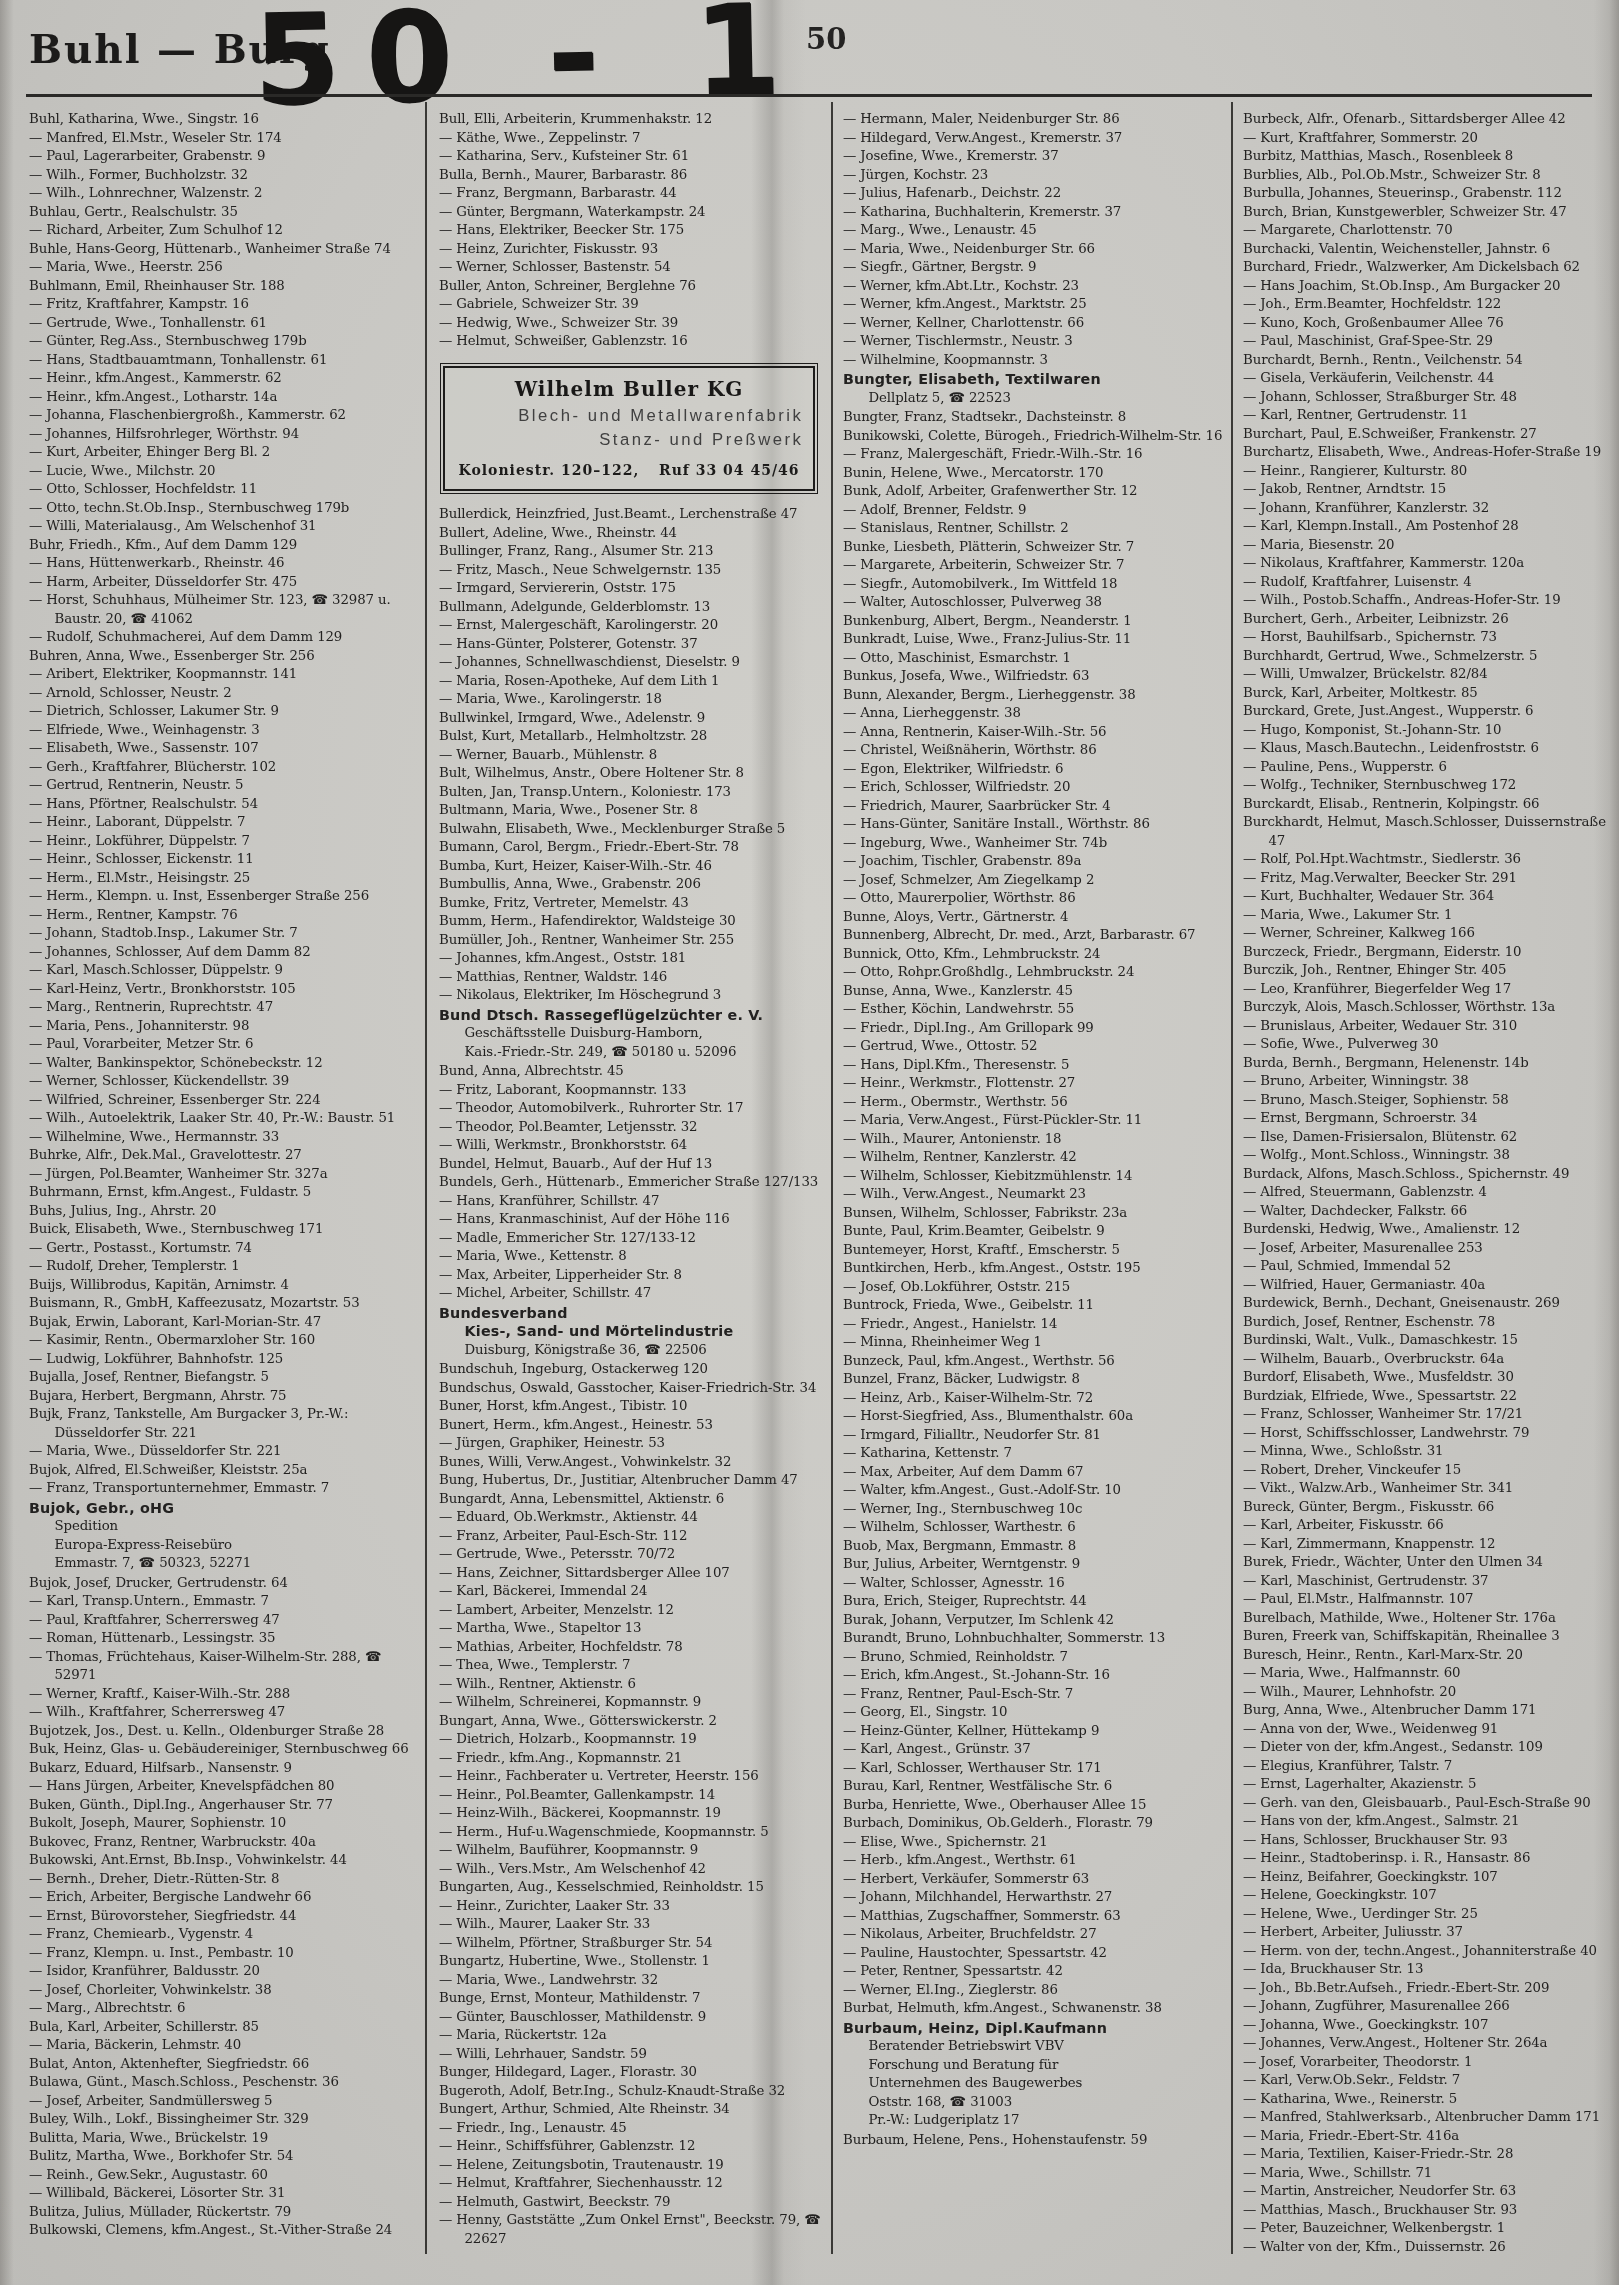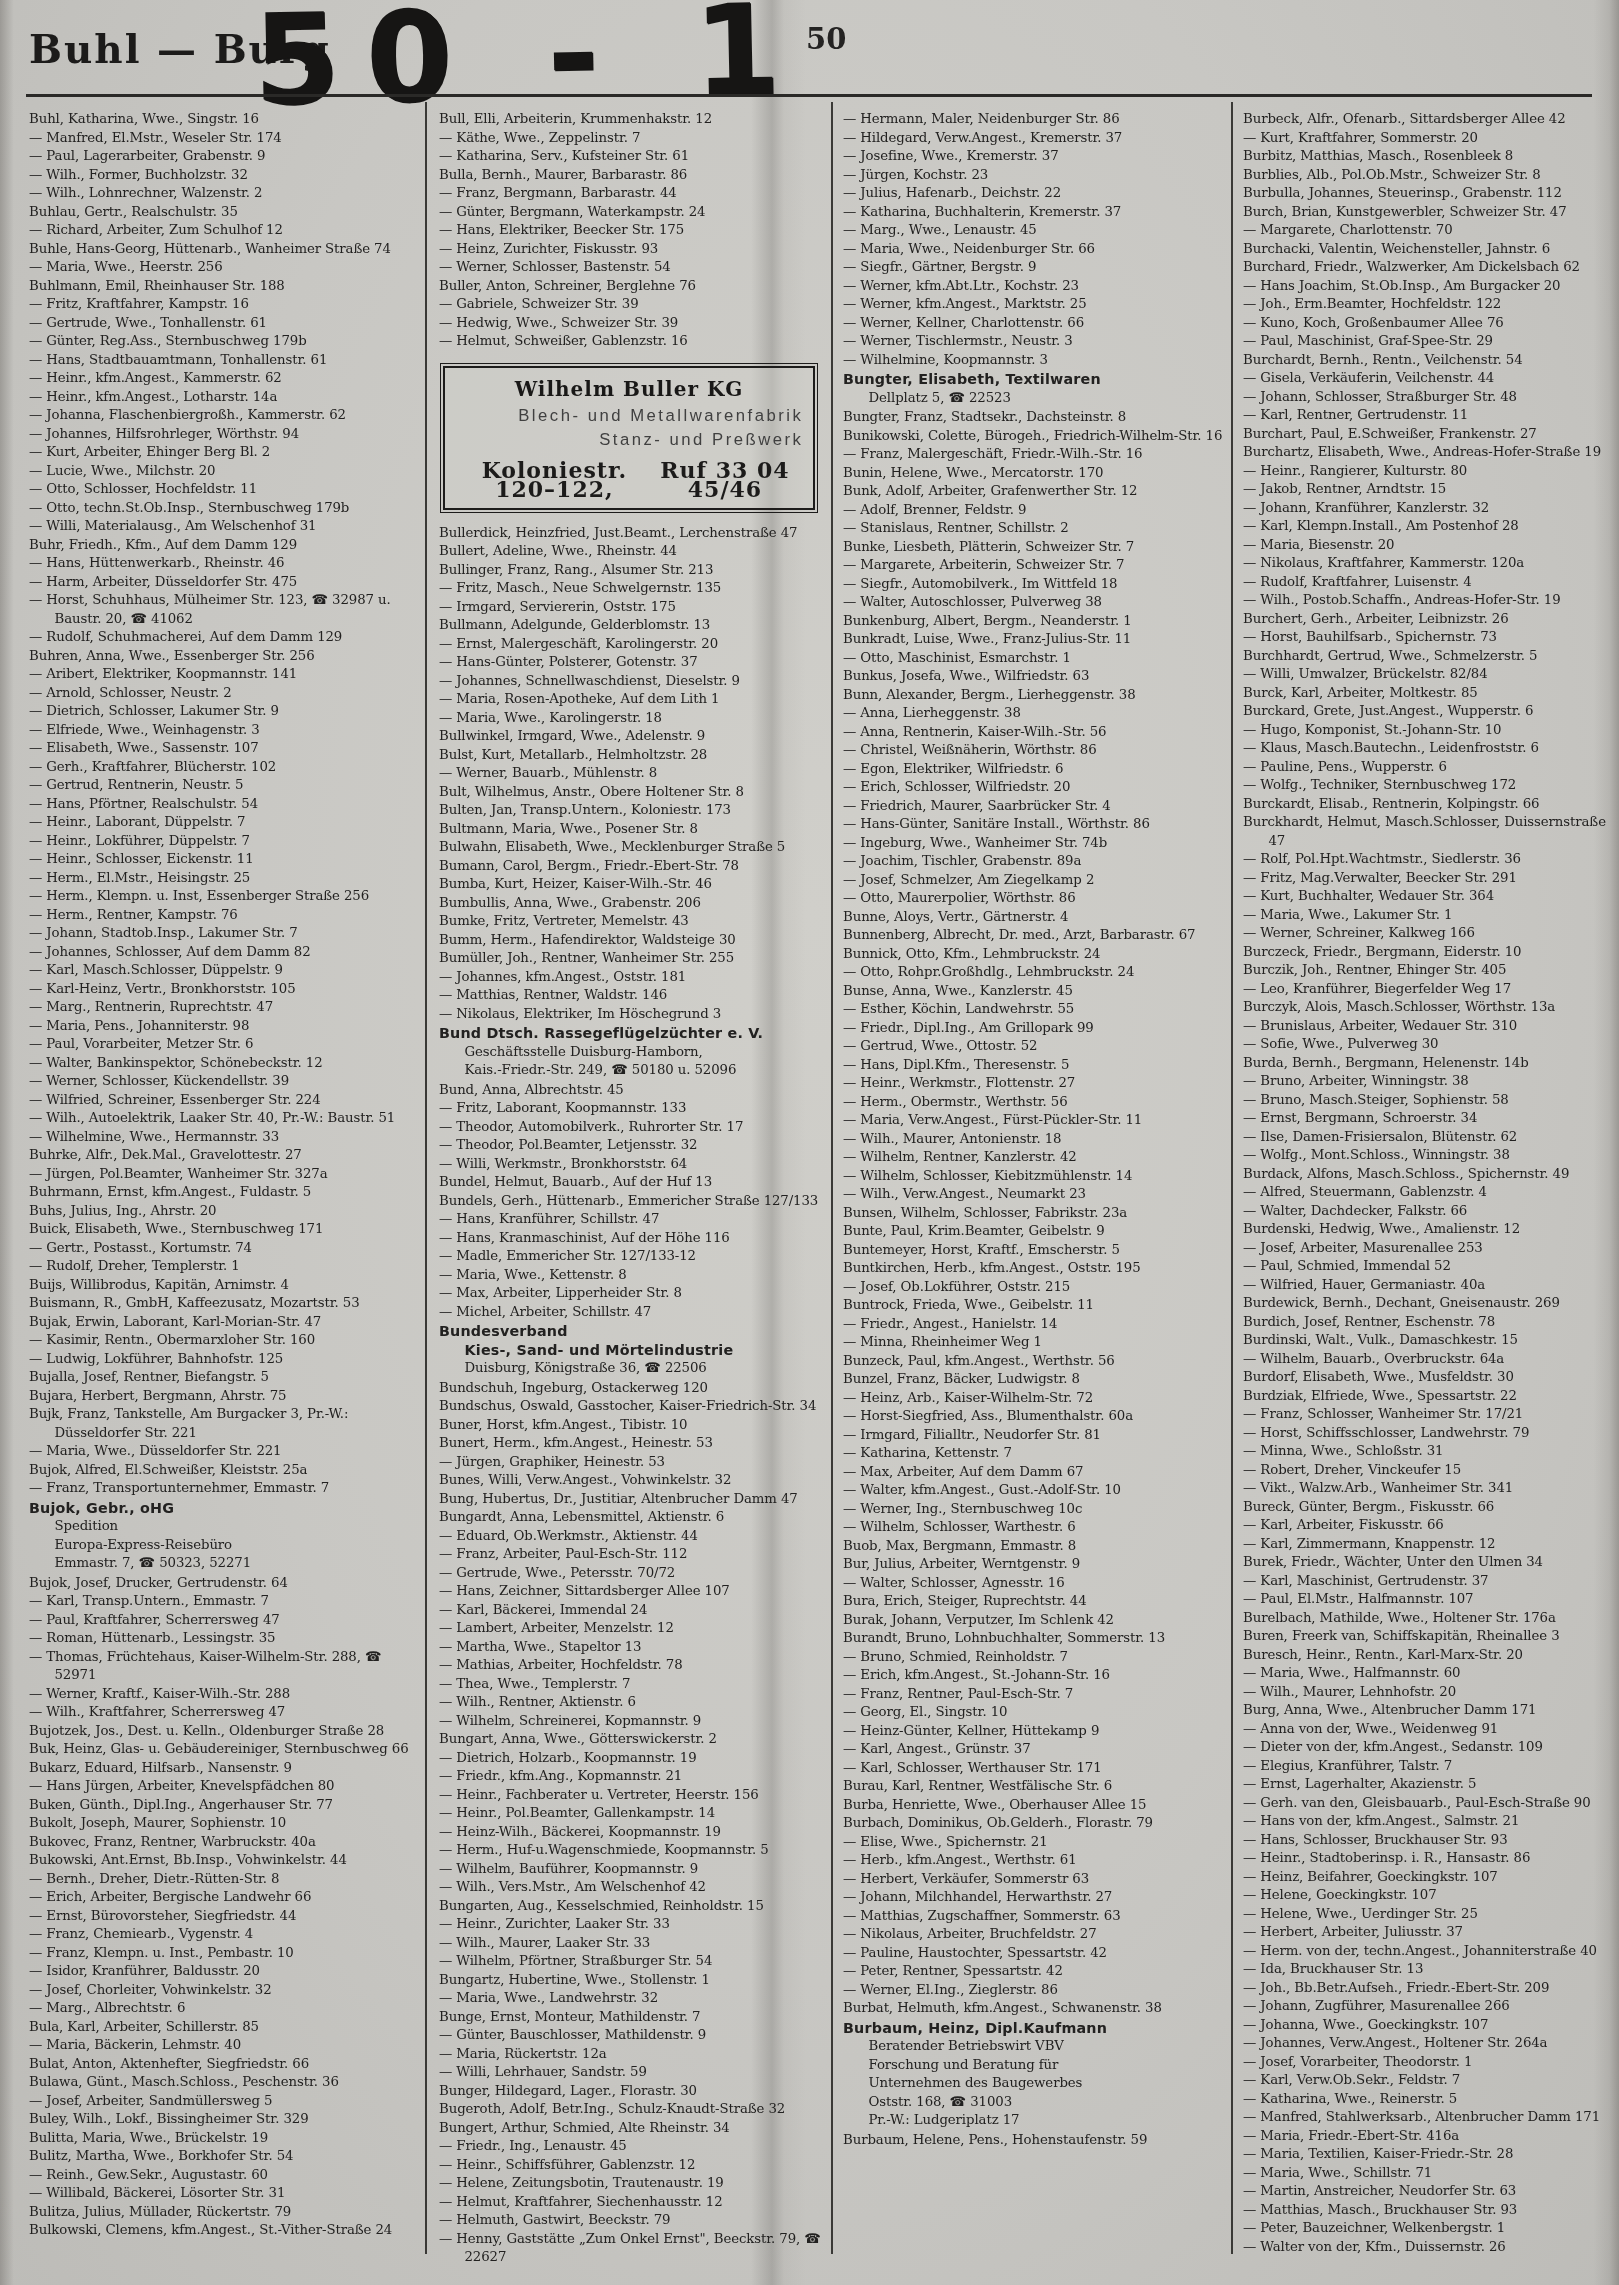--- a/index.html
+++ b/index.html
@@ -57,21 +57,21 @@
   .ad-title{
     font-size:20px;font-weight:bold;letter-spacing:1px;color:#191817;
     margin-bottom:5.9px;white-space:nowrap;
   }
   .ad-line{
     font-family:Liberation Sans, sans-serif;
     font-size:16.7px;letter-spacing:2.5px;color:#404040;line-height:23.5px;text-align:right;
   }
   .ad-footer{
     display:flex;justify-content:space-between;
-    font-size:22px;font-weight:bold;letter-spacing:1px;color:#1c1b1a;
+    font-size:14px;font-weight:bold;letter-spacing:1px;color:#1c1b1a;
     margin-top:9.8px;padding:0 3.9px;
   }
   #col1{left:29px;width:384px;}
   #col2{left:439px;width:384px;}
   #col3{left:843px;width:384px;}
   #col4{left:1243px;width:369px;}
   #vr1{left:425px;} #vr2{left:831px;} #vr3{left:1231px;}
 </style>
 </head>
 <body>
@@ -181,21 +181,21 @@
     <div class="entry">Buken, Günth., Dipl.Ing., Angerhauser Str. 77</div>
     <div class="entry">Bukolt, Joseph, Maurer, Sophienstr. 10</div>
     <div class="entry">Bukovec, Franz, Rentner, Warbruckstr. 40a</div>
     <div class="entry">Bukowski, Ant.Ernst, Bb.Insp., Vohwinkelstr. 44</div>
     <div class="entry">— Bernh., Dreher, Dietr.-Rütten-Str. 8</div>
     <div class="entry">— Erich, Arbeiter, Bergische Landwehr 66</div>
     <div class="entry">— Ernst, Bürovorsteher, Siegfriedstr. 44</div>
     <div class="entry">— Franz, Chemiearb., Vygenstr. 4</div>
     <div class="entry">— Franz, Klempn. u. Inst., Pembastr. 10</div>
     <div class="entry">— Isidor, Kranführer, Baldusstr. 20</div>
-    <div class="entry">— Josef, Chorleiter, Vohwinkelstr. 32</div>
+    <div class="entry">— Josef, Chorleiter, Vohwinkelstr. 38</div>
     <div class="entry">— Marg., Albrechtstr. 6</div>
     <div class="entry">Bula, Karl, Arbeiter, Schillerstr. 85</div>
     <div class="entry">— Maria, Bäckerin, Lehmstr. 40</div>
     <div class="entry">Bulat, Anton, Aktenhefter, Siegfriedstr. 66</div>
     <div class="entry">Bulawa, Günt., Masch.Schloss., Peschenstr. 36</div>
     <div class="entry">— Josef, Arbeiter, Sandmüllersweg 5</div>
     <div class="entry">Buley, Wilh., Lokf., Bissingheimer Str. 329</div>
     <div class="entry">Bulitta, Maria, Wwe., Brückelstr. 19</div>
     <div class="entry">Bulitz, Martha, Wwe., Borkhofer Str. 54</div>
     <div class="entry">— Reinh., Gew.Sekr., Augustastr. 60</div>

